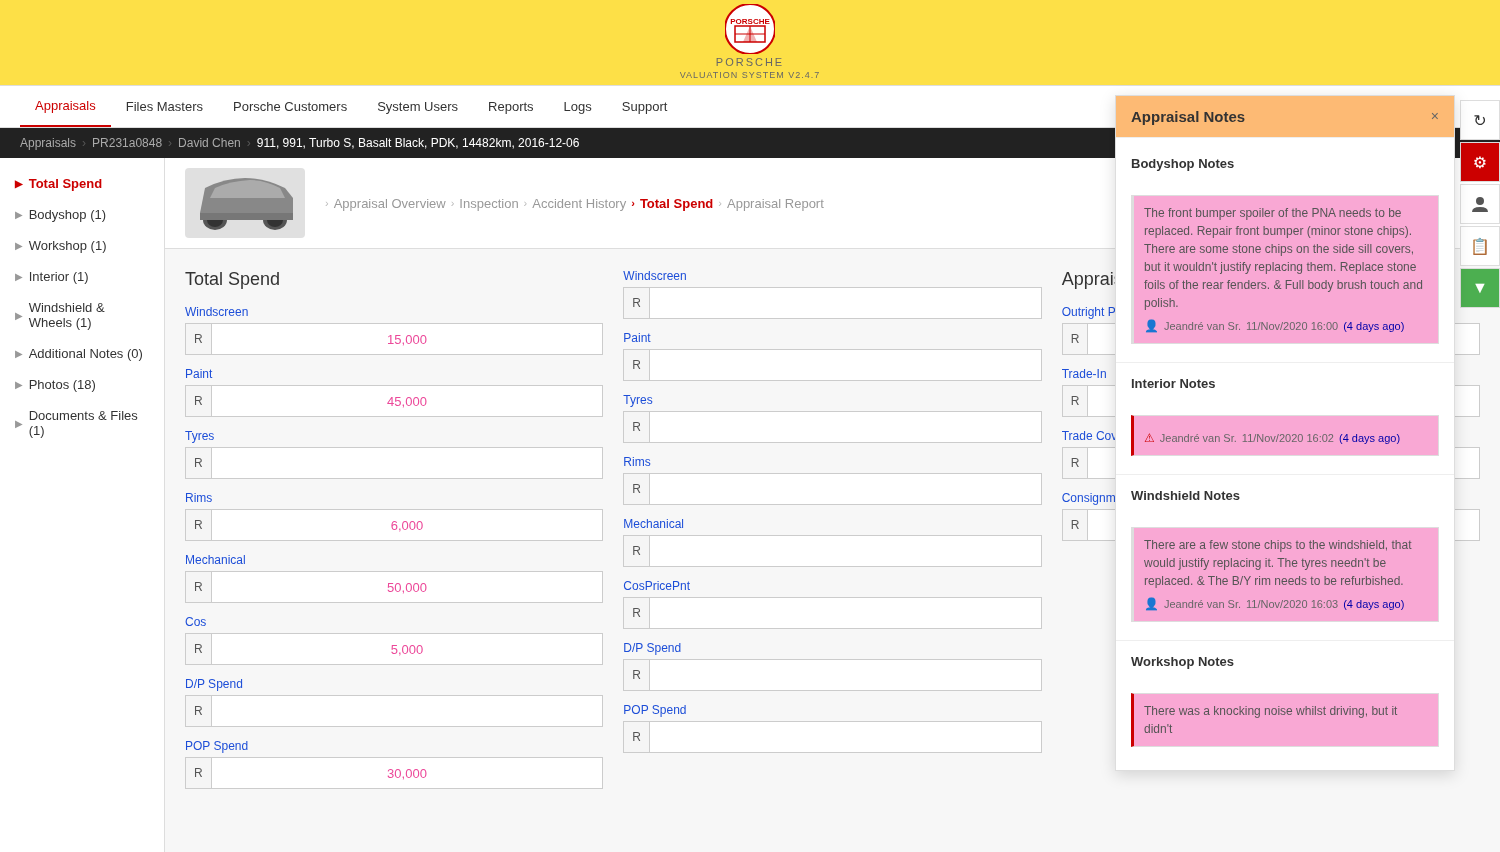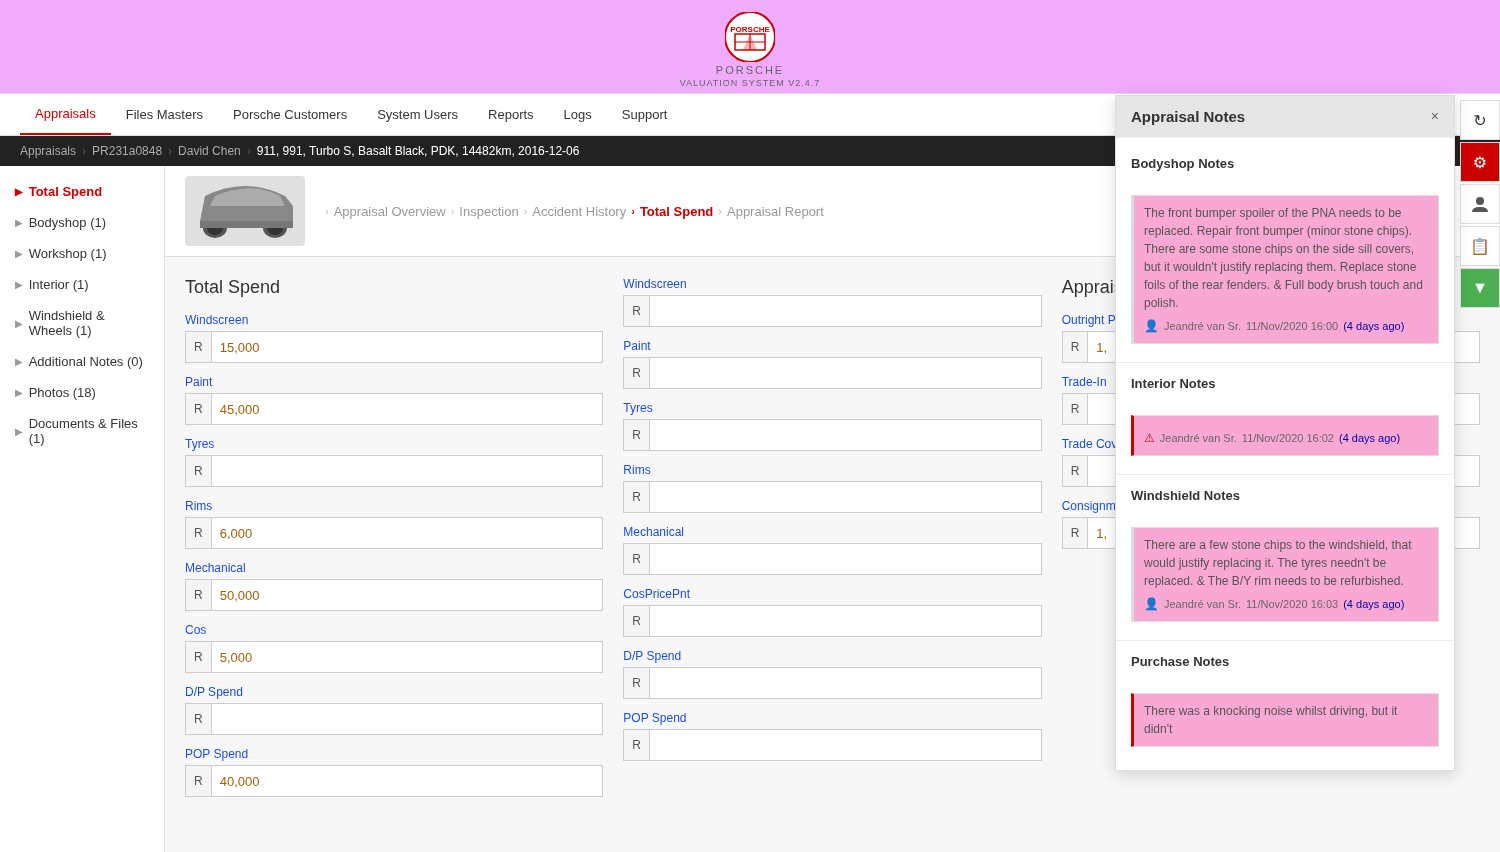--- a/index.html
+++ b/index.html
@@ -1,21 +1,21 @@
 <!DOCTYPE html>
 <html><head>
   <meta charset="utf-8">
   <style>
     * { box-sizing: border-box; margin: 0; padding: 0; }
     body { font-family: Arial, sans-serif; font-size: 13px; background: #f0f0f0; color: #333; }
 
     
     .top-header {
-      background: #f0abfc;
-      padding: 12px 0 5px;
+      background: #fde047;
+      padding: 4px 0 5px;
       border-bottom: 1px solid #ddd;
     }
     .logo-area { display: flex; flex-direction: column; align-items: center; }
     .porsche-logo { width: 50px; height: 50px; }
     .logo-title { font-size: 11px; color: #666; letter-spacing: 2px; margin-top: 2px; }
 
     
     .main-nav {
       background: #fff;
       display: flex;
@@ -162,22 +162,22 @@
       height: 100%;
       display: flex;
       align-items: center;
       color: #555;
       font-size: 12px;
     }
     .field-value {
       flex: 1;
       padding: 0 8px;
       font-size: 13px;
-      color: #a16207;
-      text-align: left;
+      color: #ec4899;
+      text-align: center;
       background: #fff;
     }
     .field-value.empty { background: #fff; }
 
     
     .right-tools {
       position: fixed;
       right: 0;
       top: 100px;
       display: flex;
@@ -212,21 +212,21 @@
       display: flex;
       flex-direction: column;
       z-index: 100;
       overflow: hidden;
     }
     .notes-header {
       display: flex;
       justify-content: space-between;
       padding: 12px 15px;
       border-bottom: 1px solid #eee;
-      background: #e5e5e5;
+      background: #fdba74;
     }
     .notes-title {
       font-size: 15px;
       font-weight: bold;
       color: #333;
     }
     .notes-close {
       cursor: pointer;
       color: #666;
       font-size: 14px;
@@ -444,21 +444,21 @@
             <div class="field-label">D/P Spend</div>
             <div class="field-input">
               <div class="field-prefix">R</div>
               <div class="field-value empty"></div>
             </div>
           </div>
           <div class="field-group">
             <div class="field-label">POP Spend</div>
             <div class="field-input">
               <div class="field-prefix">R</div>
-              <div class="field-value">40,000</div>
+              <div class="field-value">30,000</div>
             </div>
           </div>
         </div>
 
         <div class="column">
 
           <div class="field-group">
             <div class="field-label">Windscreen</div>
             <div class="field-input">
               <div class="field-prefix">R</div>
@@ -614,20 +614,20 @@
           <span>Jeandré van Sr.</span>
           <span>11/Nov/2020 16:03</span>
           <span class="time-link">(4 days ago)</span>
         </div>
       </div>
     </div>
 
     <hr class="divider-line">
 
     <div class="notes-section">
-      <div class="notes-section-title">Purchase Notes</div>
+      <div class="notes-section-title">Workshop Notes</div>
       <div class="note-box red-border">
         <div>There was a knocking noise whilst driving, but it didn't</div>
       </div>
     </div>
 
   </div>
 </div>
 
 </body></html>

